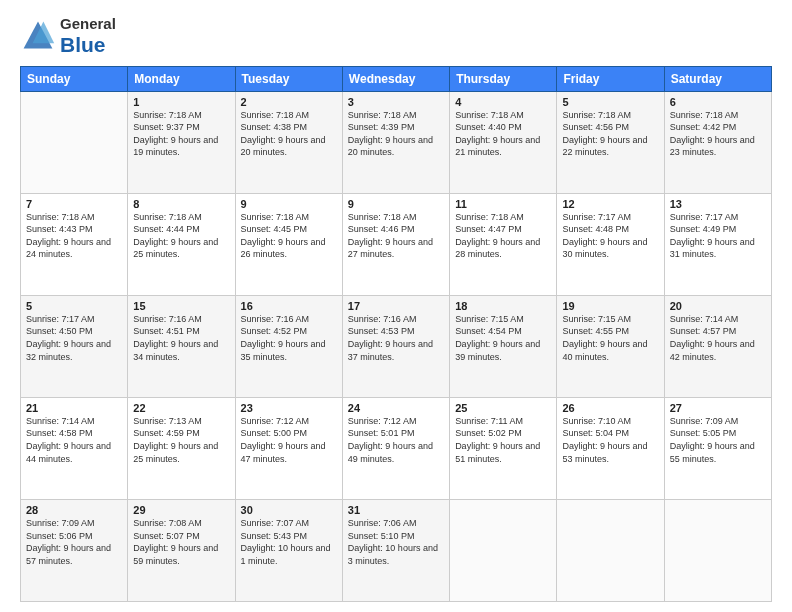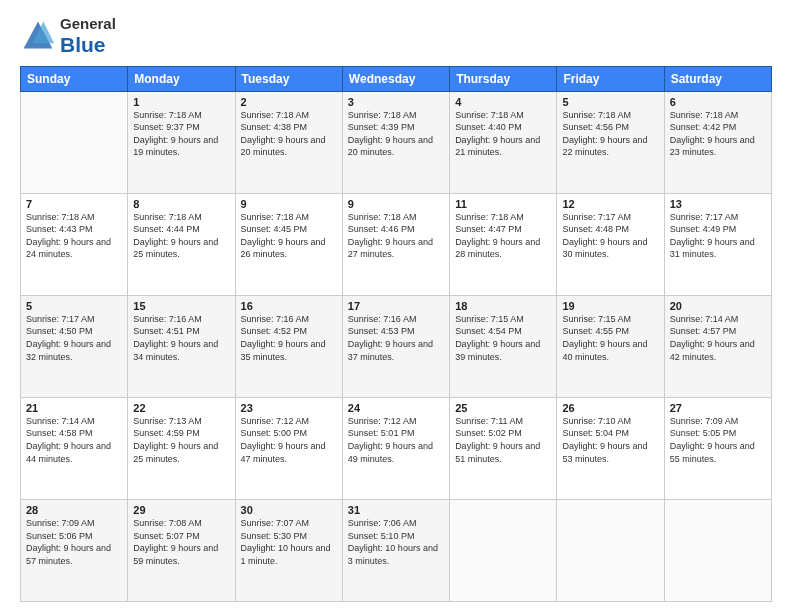--- a/index.html
+++ b/index.html
@@ -375,21 +375,21 @@
         <div class="day-info">
           <span>Sunrise: 7:08 AM</span><br>
           <span>Sunset: 5:07 PM</span><br>
           <span>Daylight: 9 hours and 59 minutes.</span>
         </div>
       </td>
           <td>
         <span class="day-number">30</span>
         <div class="day-info">
           <span>Sunrise: 7:07 AM</span><br>
-          <span>Sunset: 5:30 PM</span><br>
+          <span>Sunset: 5:43 PM</span><br>
           <span>Daylight: 10 hours and 1 minute.</span>
         </div>
       </td>
           <td>
         <span class="day-number">31</span>
         <div class="day-info">
           <span>Sunrise: 7:06 AM</span><br>
           <span>Sunset: 5:10 PM</span><br>
           <span>Daylight: 10 hours and 3 minutes.</span>
         </div>

